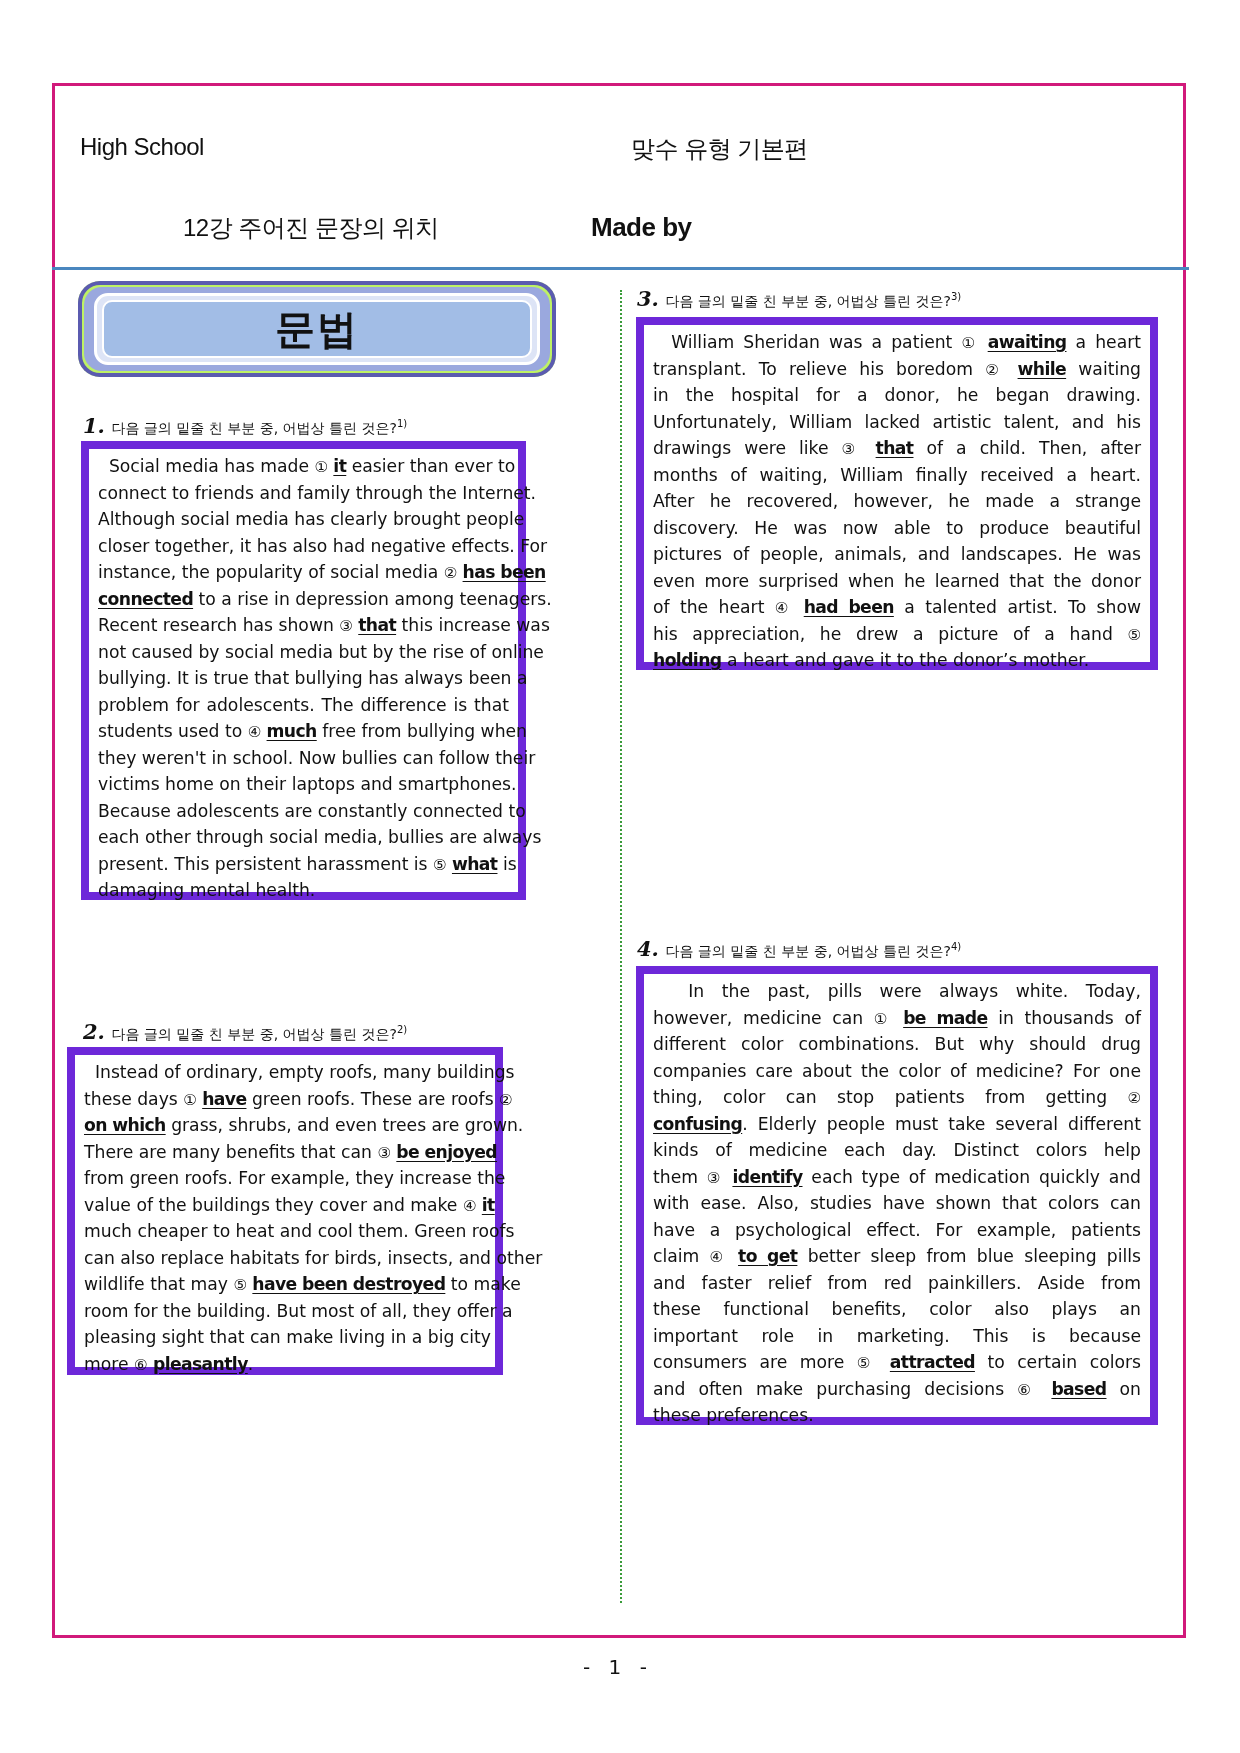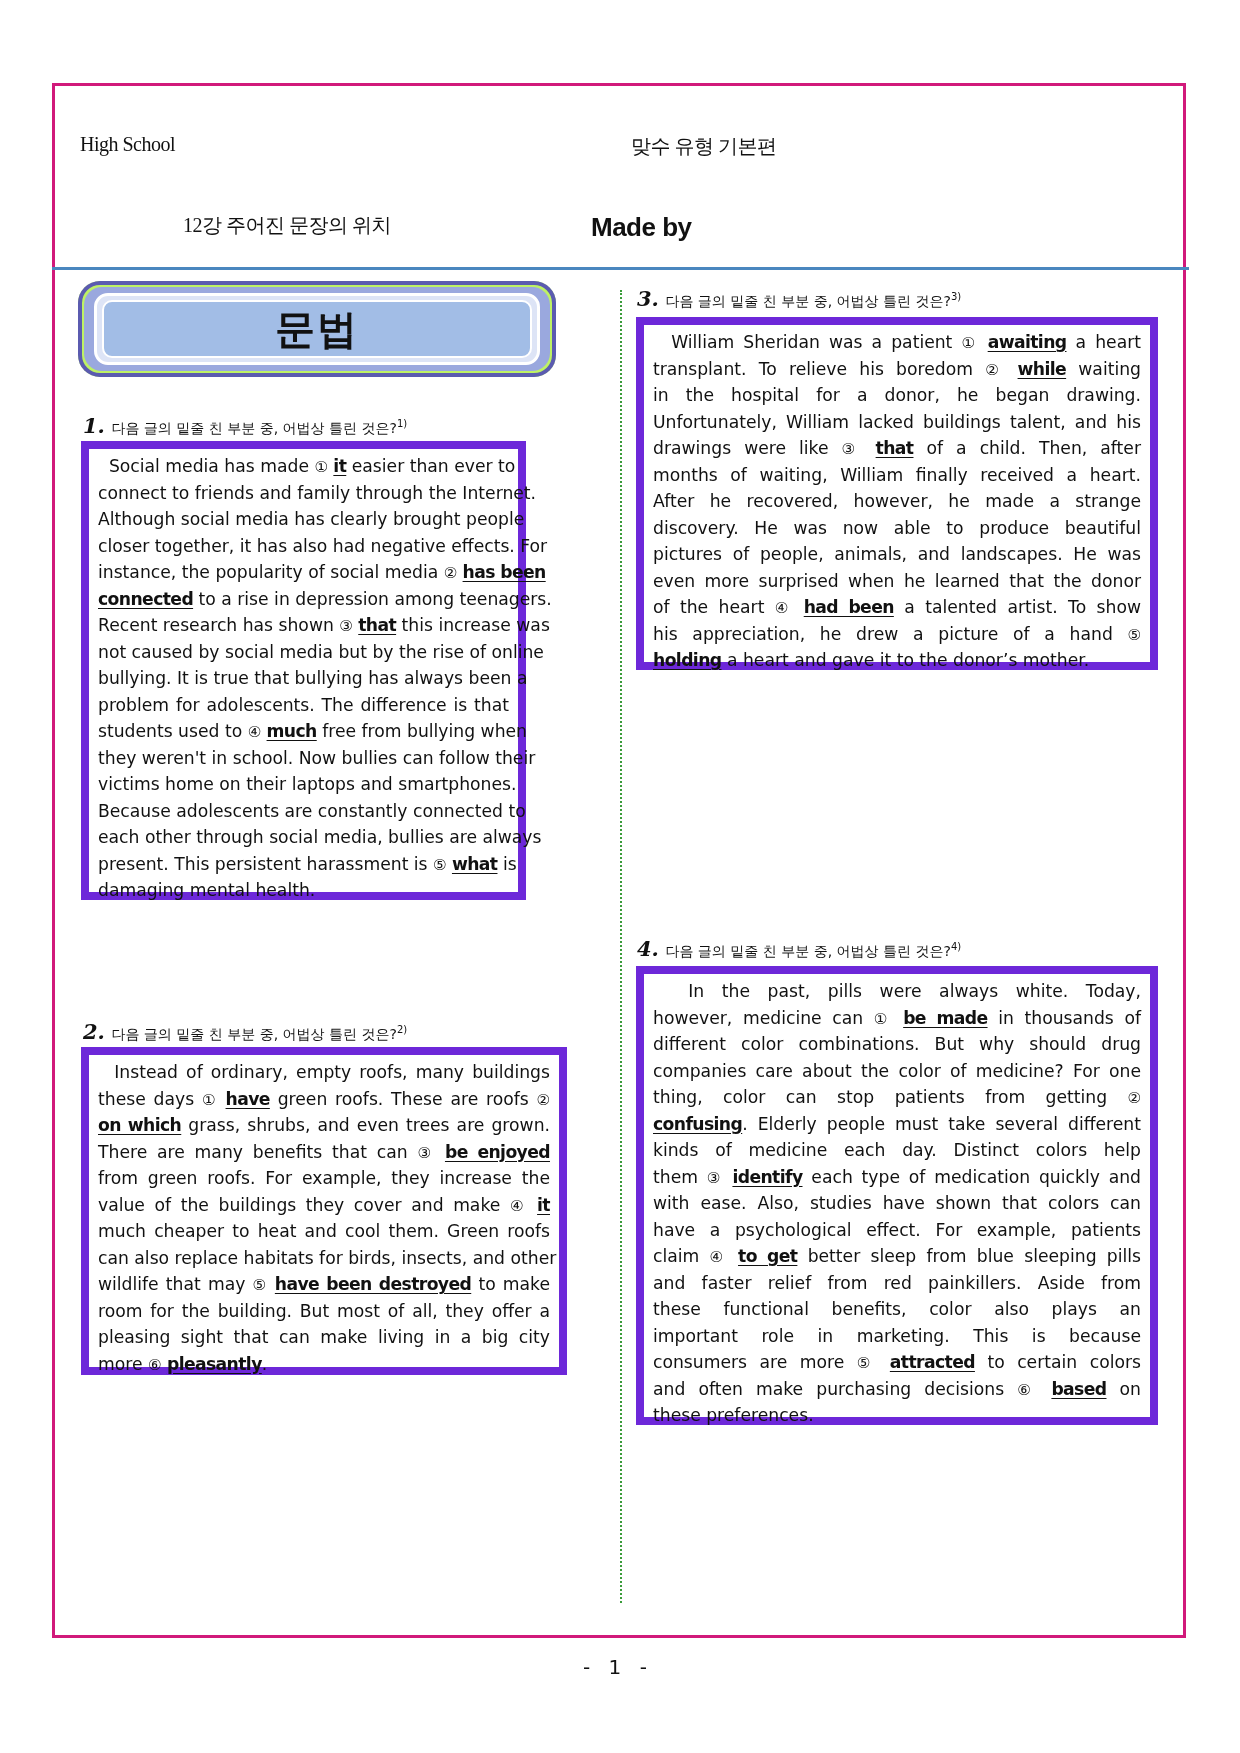--- a/index.html
+++ b/index.html
@@ -1,21 +1,21 @@
 <!DOCTYPE html>
 <html><head>
 <meta charset="utf-8">
 <style>
   html, body { margin:0; padding:0; background:#ffffff; }
   body { width:1240px; height:1753px; position:relative; overflow:hidden;
          font-family:"DejaVu Sans", "Liberation Sans", sans-serif; color:#111; }
   .page-frame { position:absolute; left:52px; top:83px; width:1134px; height:1555px;
                 border:3px solid #d1197a; box-sizing:border-box; }
   .header-line { position:absolute; left:52px; top:267px; width:1137px; height:3px; background:#4a87bf; }
-  .hdr { position:absolute; font-family:Liberation Serif, serif; font-size:20px; letter-spacing:-0.5px; color:#111; }
+  .hdr { position:absolute; font-family:Liberation Sans, sans-serif; font-size:24px; letter-spacing:-0.5px; color:#111; }
   .hdr-school { left:80px; top:133px; }
   .hdr-series { left:631px; top:133px; }
   .hdr-lesson { left:183px; top:212px; }
   .hdr-made { left:591px; top:212px; font-weight:bold; font-family:"Liberation Sans", sans-serif; font-size:26px; }
 
   .col-divider { position:absolute; left:620px; top:290px; height:1313px; width:0;
                  border-left:2px dotted #3a9c3a; }
 
   .title-box { position:absolute; left:78px; top:281px; width:478px; height:96px;
                border-radius:22px; background:#bef264;
@@ -86,21 +86,21 @@
     <span class="line"><span>Because adolescents are constantly connected to</span></span>
     <span class="line"><span>each other through social media, bullies are always</span></span>
     <span class="line"><span>present. This persistent harassment is </span><span class="n">⑤</span><span> </span><span class="u">what</span><span> is</span></span>
     <span class="line last"><span>damaging mental health.</span></span>
   </div>
 
 <div class="q-label" style="left:83px; top:1019px;">
   <span class="q-num">2.</span>
   <span>다음 글의 밑줄 친 부분 중, 어법상 틀린 것은?</span><span class="q-sup">2)</span>
 </div>
-<div class="passage" id="p1" style="left:81px; top:1047px; width:486px; height:328px;">
+<div class="passage" id="p1" style="left:67px; top:1047px; width:436px; height:328px;">
     <span class="line"><span>&nbsp;&nbsp;Instead of ordinary, empty roofs, many buildings</span></span>
     <span class="line"><span>these days </span><span class="n">①</span><span> </span><span class="u">have</span><span> green roofs. These are roofs </span><span class="n">②</span></span>
     <span class="line"><span class="u">on which</span><span> grass, shrubs, and even trees are grown.</span></span>
     <span class="line"><span>There are many benefits that can </span><span class="n">③</span><span> </span><span class="u">be enjoyed</span></span>
     <span class="line"><span>from green roofs. For example, they increase the</span></span>
     <span class="line"><span>value of the buildings they cover and make </span><span class="n">④</span><span> </span><span class="u">it</span></span>
     <span class="line"><span>much cheaper to heat and cool them. Green roofs</span></span>
     <span class="line"><span>can also replace habitats for birds, insects, and other</span></span>
     <span class="line"><span>wildlife that may </span><span class="n">⑤</span><span> </span><span class="u">have been destroyed</span><span> to make</span></span>
     <span class="line"><span>room for the building. But most of all, they offer a</span></span>
@@ -109,21 +109,21 @@
   </div>
 
 <div class="q-label" style="left:637px; top:286px;">
   <span class="q-num">3.</span>
   <span>다음 글의 밑줄 친 부분 중, 어법상 틀린 것은?</span><span class="q-sup">3)</span>
 </div>
 <div class="passage" id="p2" style="left:636px; top:317px; width:522px; height:353px;">
     <span class="line"><span>&nbsp;&nbsp;William Sheridan was a patient </span><span class="n">①</span><span> </span><span class="u">awaiting</span><span> a heart</span></span>
     <span class="line"><span>transplant. To relieve his boredom </span><span class="n">②</span><span> </span><span class="u">while</span><span> waiting</span></span>
     <span class="line"><span>in the hospital for a donor, he began drawing.</span></span>
-    <span class="line"><span>Unfortunately, William lacked buildings talent, and his</span></span>
+    <span class="line"><span>Unfortunately, William lacked artistic talent, and his</span></span>
     <span class="line"><span>drawings were like </span><span class="n">③</span><span> </span><span class="u">that</span><span> of a child. Then, after</span></span>
     <span class="line"><span>months of waiting, William finally received a heart.</span></span>
     <span class="line"><span>After he recovered, however, he made a strange</span></span>
     <span class="line"><span>discovery. He was now able to produce beautiful</span></span>
     <span class="line"><span>pictures of people, animals, and landscapes. He was</span></span>
     <span class="line"><span>even more surprised when he learned that the donor</span></span>
     <span class="line"><span>of the heart </span><span class="n">④</span><span> </span><span class="u">had been</span><span> a talented artist. To show</span></span>
     <span class="line"><span>his appreciation, he drew a picture of a hand </span><span class="n">⑤</span></span>
     <span class="line last"><span class="u">holding</span><span> a heart and gave it to the donor’s mother.</span></span>
   </div>

